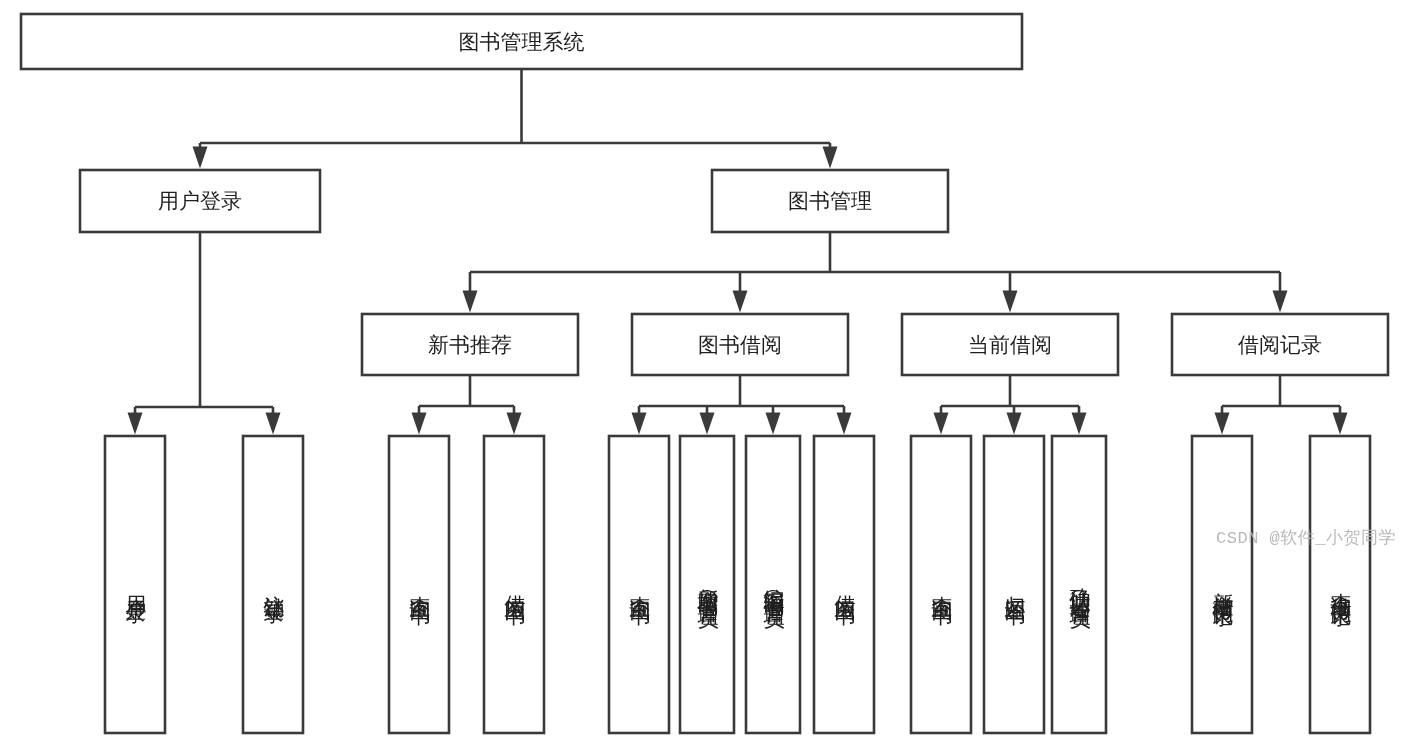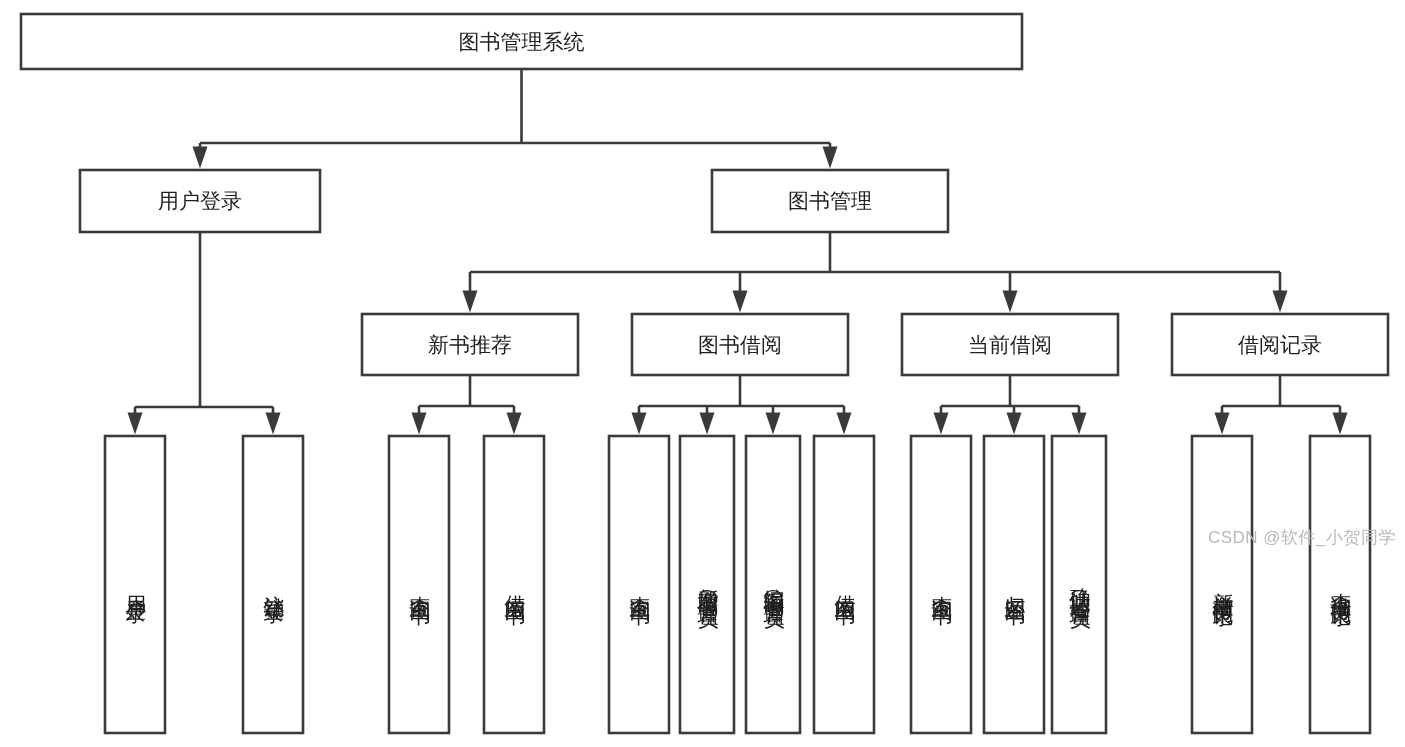--- a/index.html
+++ b/index.html
@@ -56,21 +56,21 @@
     fill: #1f1f1f;
     text-anchor: middle;
     dominant-baseline: middle;
     writing-mode: vertical-rl;
     letter-spacing: 3px;
   }
   .watermark {
     position: absolute;
     right: 9px;
     bottom: 6px;
-    font-family: Liberation Sans, sans-serif;
+    font-family: Liberation Mono, monospace;
     font-size: 17px;
     color: #b9b9b9;
     white-space: nowrap;
     letter-spacing: 0.5px;
     pointer-events: none;
   }
 </style>
 </head>
 <body>
 

